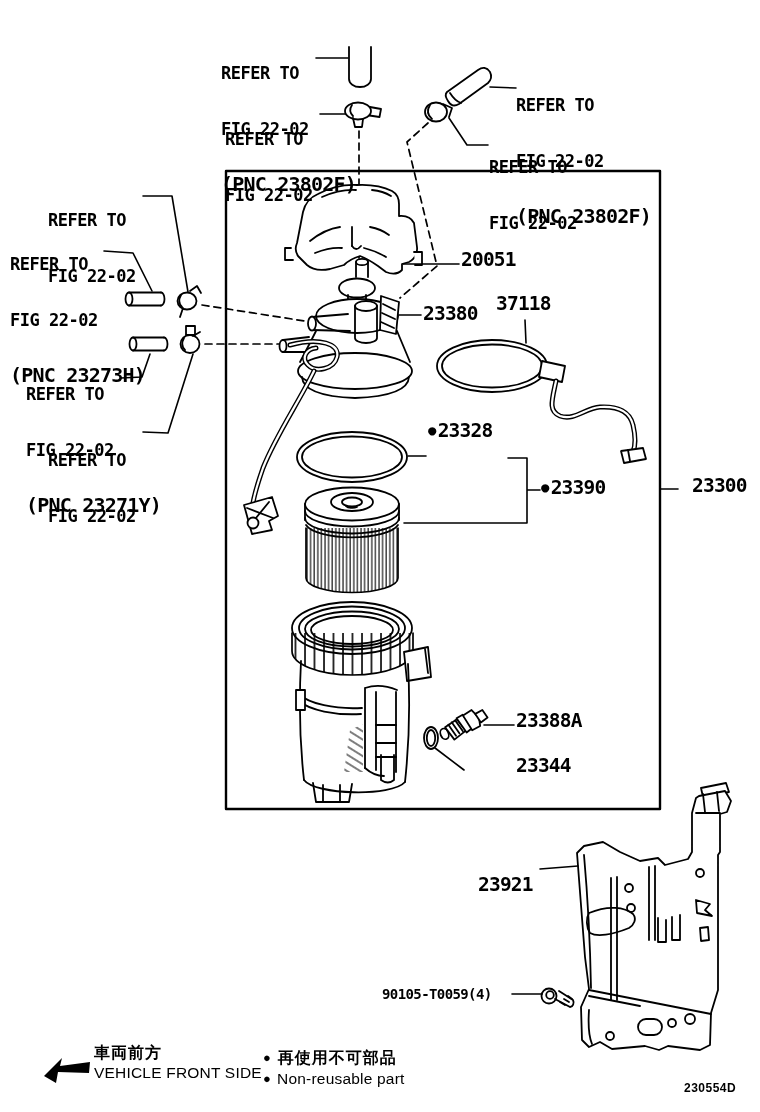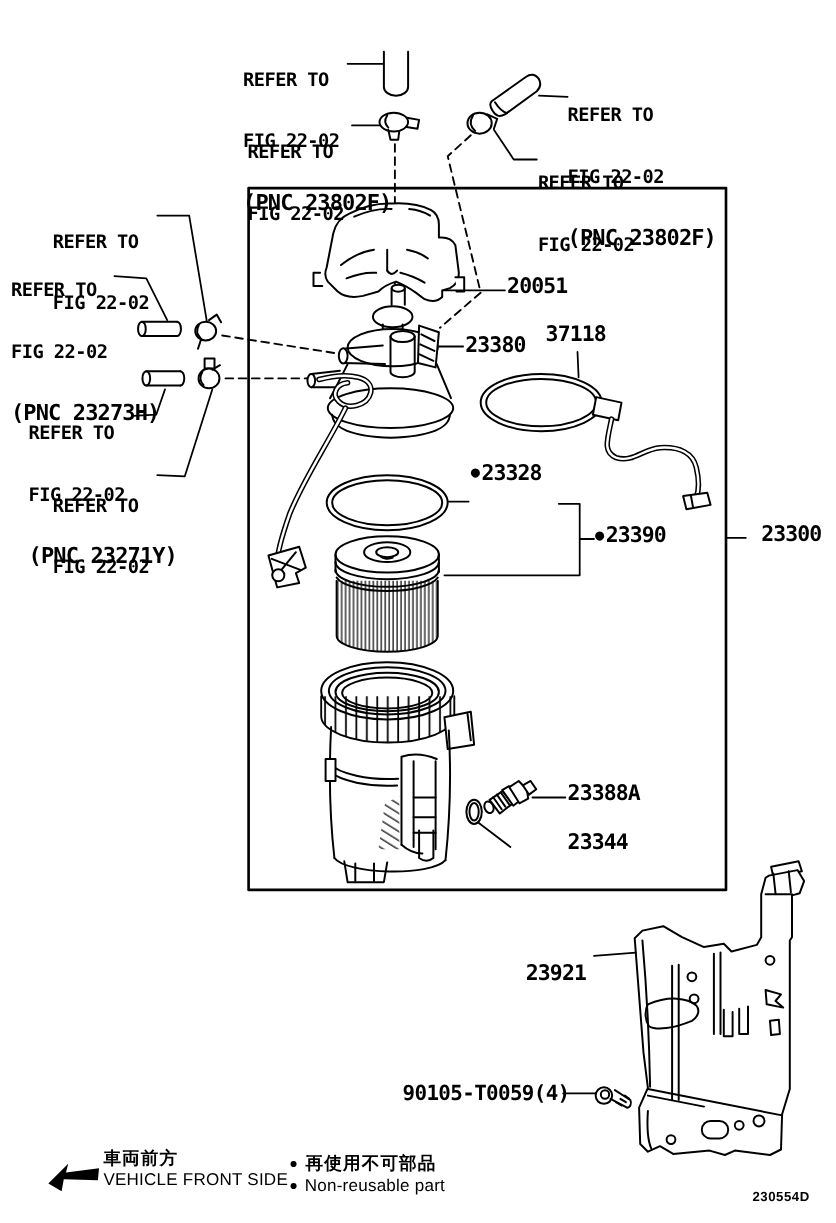--- a/index.html
+++ b/index.html
@@ -4,21 +4,21 @@
 <style>
   html,body{margin:0;padding:0;background:#ffffff;}
   .canvas{position:relative;width:760px;height:1112px;background:#fff;overflow:hidden;
           font-family:"DejaVu Sans Mono",monospace;color:#000;}
   svg{position:absolute;left:0;top:0;}
   .abs{position:absolute;}
   .rlabel{font-weight:bold;font-size:17px;line-height:18.5px;letter-spacing:-0.5px;white-space:pre;}
   .rlabel .pnc{font-size:20px;letter-spacing:-0.8px;}
   .rlabel span{display:block;}
   .plabel{font-weight:bold;font-size:19.5px;letter-spacing:-0.8px;white-space:nowrap;line-height:20px;}
-  .plabel.small{font-size:19px;letter-spacing:-0.6px;}
+  .plabel.small{font-size:14px;letter-spacing:-0.6px;margin-left:16px;}
   .plabel .dot{font-size:14px;vertical-align:2px;margin-right:2px;}
   .figcode{font-family:"Liberation Sans",sans-serif;font-weight:bold;font-size:12px;letter-spacing:0.5px;}
   .legend-jp{font-family:Liberation Mono, monospace;font-weight:bold;font-size:16px;letter-spacing:1px;}
   .legend-en{font-family:"Liberation Sans",sans-serif;font-weight:normal;font-size:15.5px;letter-spacing:0.2px;}
   .legend-row{white-space:nowrap;}
   .legend-row .dot{font-size:13px;vertical-align:1px;margin-right:6px;}
 </style>
 </head>
 <body>
 

